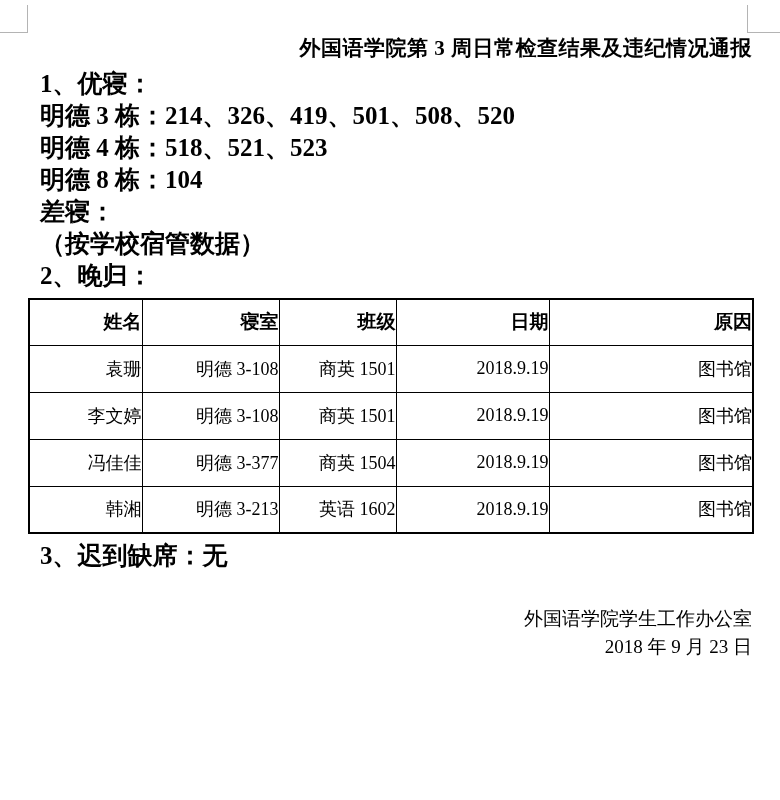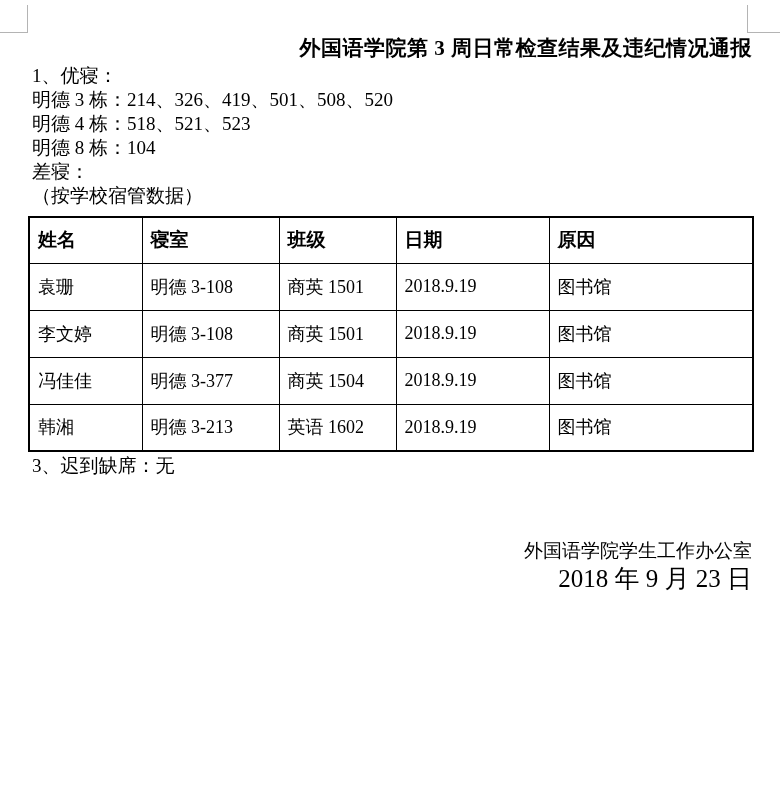--- a/index.html
+++ b/index.html
@@ -29,71 +29,72 @@
 
   .content { position: absolute; top: 0; left: 0; right: 0; padding: 0 28px; }
 
   .doc-title {
     margin: 34px 0 0 0;
     font-size: 21px; line-height: 28px;
     font-weight: bold; text-align: right;
     letter-spacing: 0.5px;
   }
 
-  p.line { margin: 4px; font-size: 19px; line-height: 20px; }
+  p.line { margin: 12px; font-size: 25px; line-height: 20px; font-weight: bold; }
   .mt10 { margin-top: 10px; }
   .mt18 { margin-top: 18px; }
   .mt20 { margin-top: 20px; }
   .mt16 { margin-top: 16px; }
   .mt6  { margin-top: 6px; }
   .mt30 { margin-top: 30px; }
   .mt28 { margin-top: 28px; }
 
   table.late-table {
     margin-top: 10px;
     border-collapse: collapse;
     table-layout: fixed;
     width: 724px;
     border: 2px solid #000;
     font-size: 18px;
   }
   .late-table th, .late-table td {
     border: 1px solid #000;
-    text-align: left;
+    text-align: right;
     vertical-align: middle;
-    padding: 8px;
+    padding: 0;
     overflow: hidden;
     white-space: nowrap;
   }
   .late-table th { height: 46px; font-weight: bold; font-size: 19px; }
   .late-table td { height: 47px; font-weight: normal; margin-left: 17px; }
 
   .sig-block { text-align: right; }
-  .sig-org  { margin: 64px 0 0 0; font-size: 19px; line-height: 22px; }
-  .sig-date { margin: 6px 0 0 0;  font-size: 25px; line-height: 22px; }
+  .sig-org  { margin: 42px 0 0 0; font-size: 19px; line-height: 22px; }
+  .sig-date { margin: 6px 0 0 0;  font-size: 19px; line-height: 22px; }
 </style>
 </head>
 <body>
 
 <div class="page">
 
   <div class="mark-tl"></div>
   <div class="mark-tr"></div>
 
   <div class="content">
 
     <h1 class="doc-title">外国语学院第 3 周日常检查结果及违纪情况通报</h1>
 
     <p class="line mt10">1、优寝：</p>
     <p class="line mt18">明德 3 栋：214、326、419、501、508、520</p>
     <p class="line mt18">明德 4 栋：518、521、523</p>
     <p class="line mt20">明德 8 栋：104</p>
     <p class="line mt20">差寝：</p>
     <p class="line mt16">（按学校宿管数据）</p>
 
+    <p class="line mt30">2、晚归：</p>
 
     <table class="late-table">
       <colgroup>
         <col style="width:113px">
           <col style="width:137px">
           <col style="width:117px">
           <col style="width:153px">
           <col style="width:204px">
       </colgroup>
       <thead>

